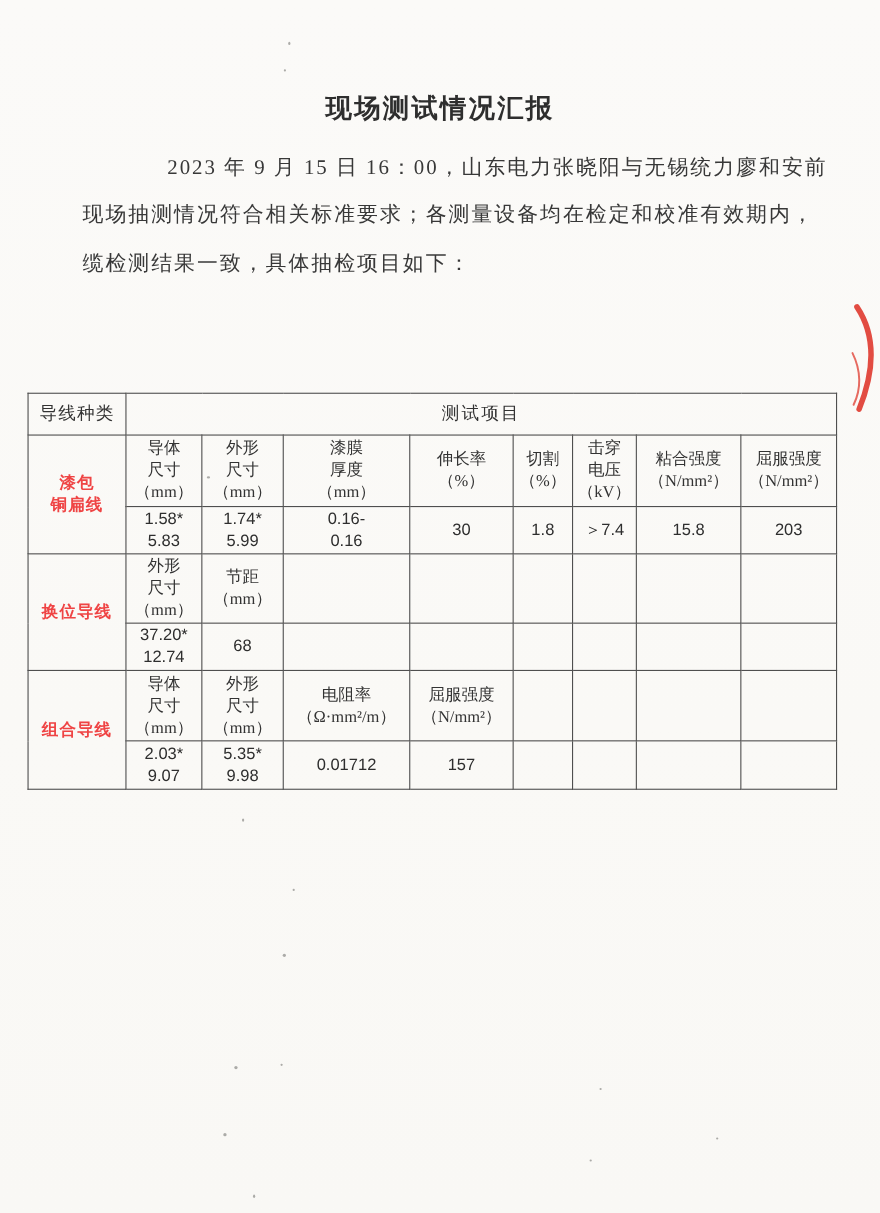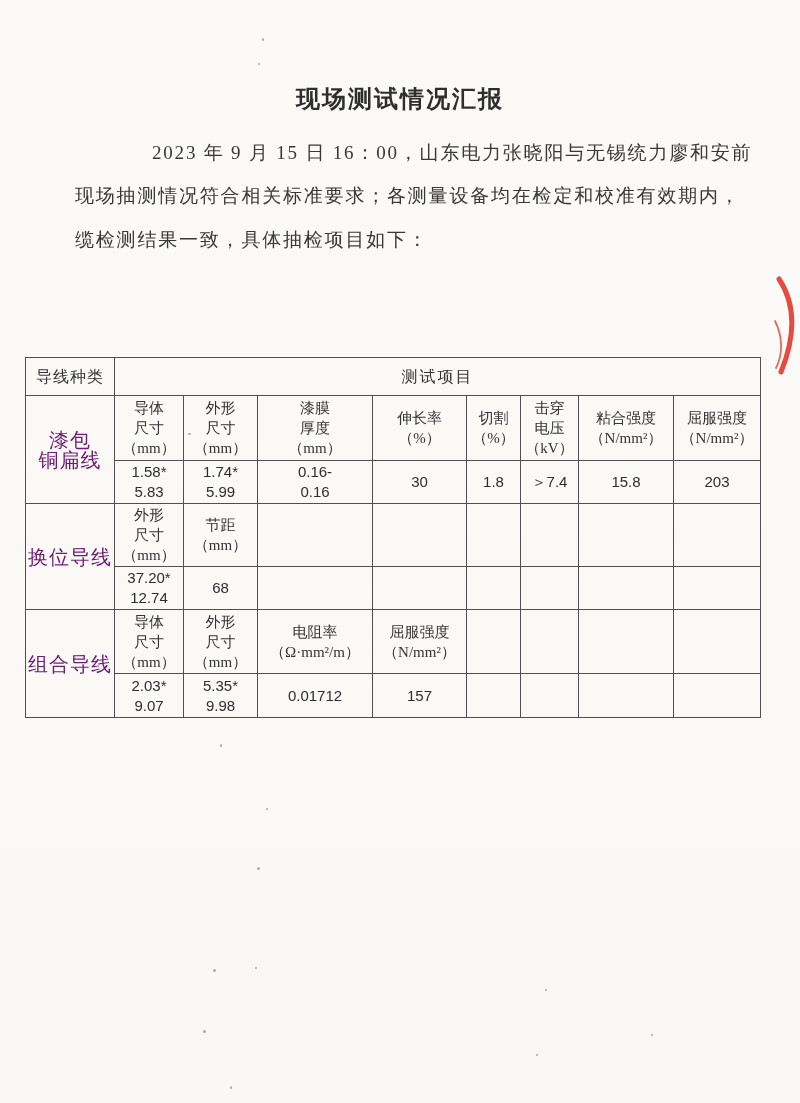--- a/index.html
+++ b/index.html
@@ -27,21 +27,21 @@
     border-collapse:collapse;table-layout:fixed;width:735px;
     font-size:15px;color:#333;margin-top:40px;
   }
   table.report td{
     border:1px solid #4f4f4f;
     text-align:center;vertical-align:middle;
     padding:1px 2px;white-space:pre-line;
     line-height:20px;overflow:hidden;
   }
   table.report{border:1.5px solid #444;}
-  td.sec-label{font-size:20px;line-height:24px;letter-spacing:1px;color:#701a75;}
+  td.sec-label{font-size:15px;line-height:24px;letter-spacing:1px;color:#ef4444;font-weight:bold;}
   td.corner{font-size:16px;letter-spacing:1px;}
   td.span-head{font-size:16px;letter-spacing:2px;}
   td.val{line-height:21px;font-family:"Liberation Sans","DejaVu Sans",sans-serif;font-size:15px;color:#2e2e2e;}
   td.hdr{color:#333;}
   .red-mark{position:absolute;left:752px;top:272px;width:48px;height:106px;}
   .speck{position:absolute;border-radius:50%;background:#6b6b68;opacity:.55;}
 </style>
 </head>
 <body>
 

